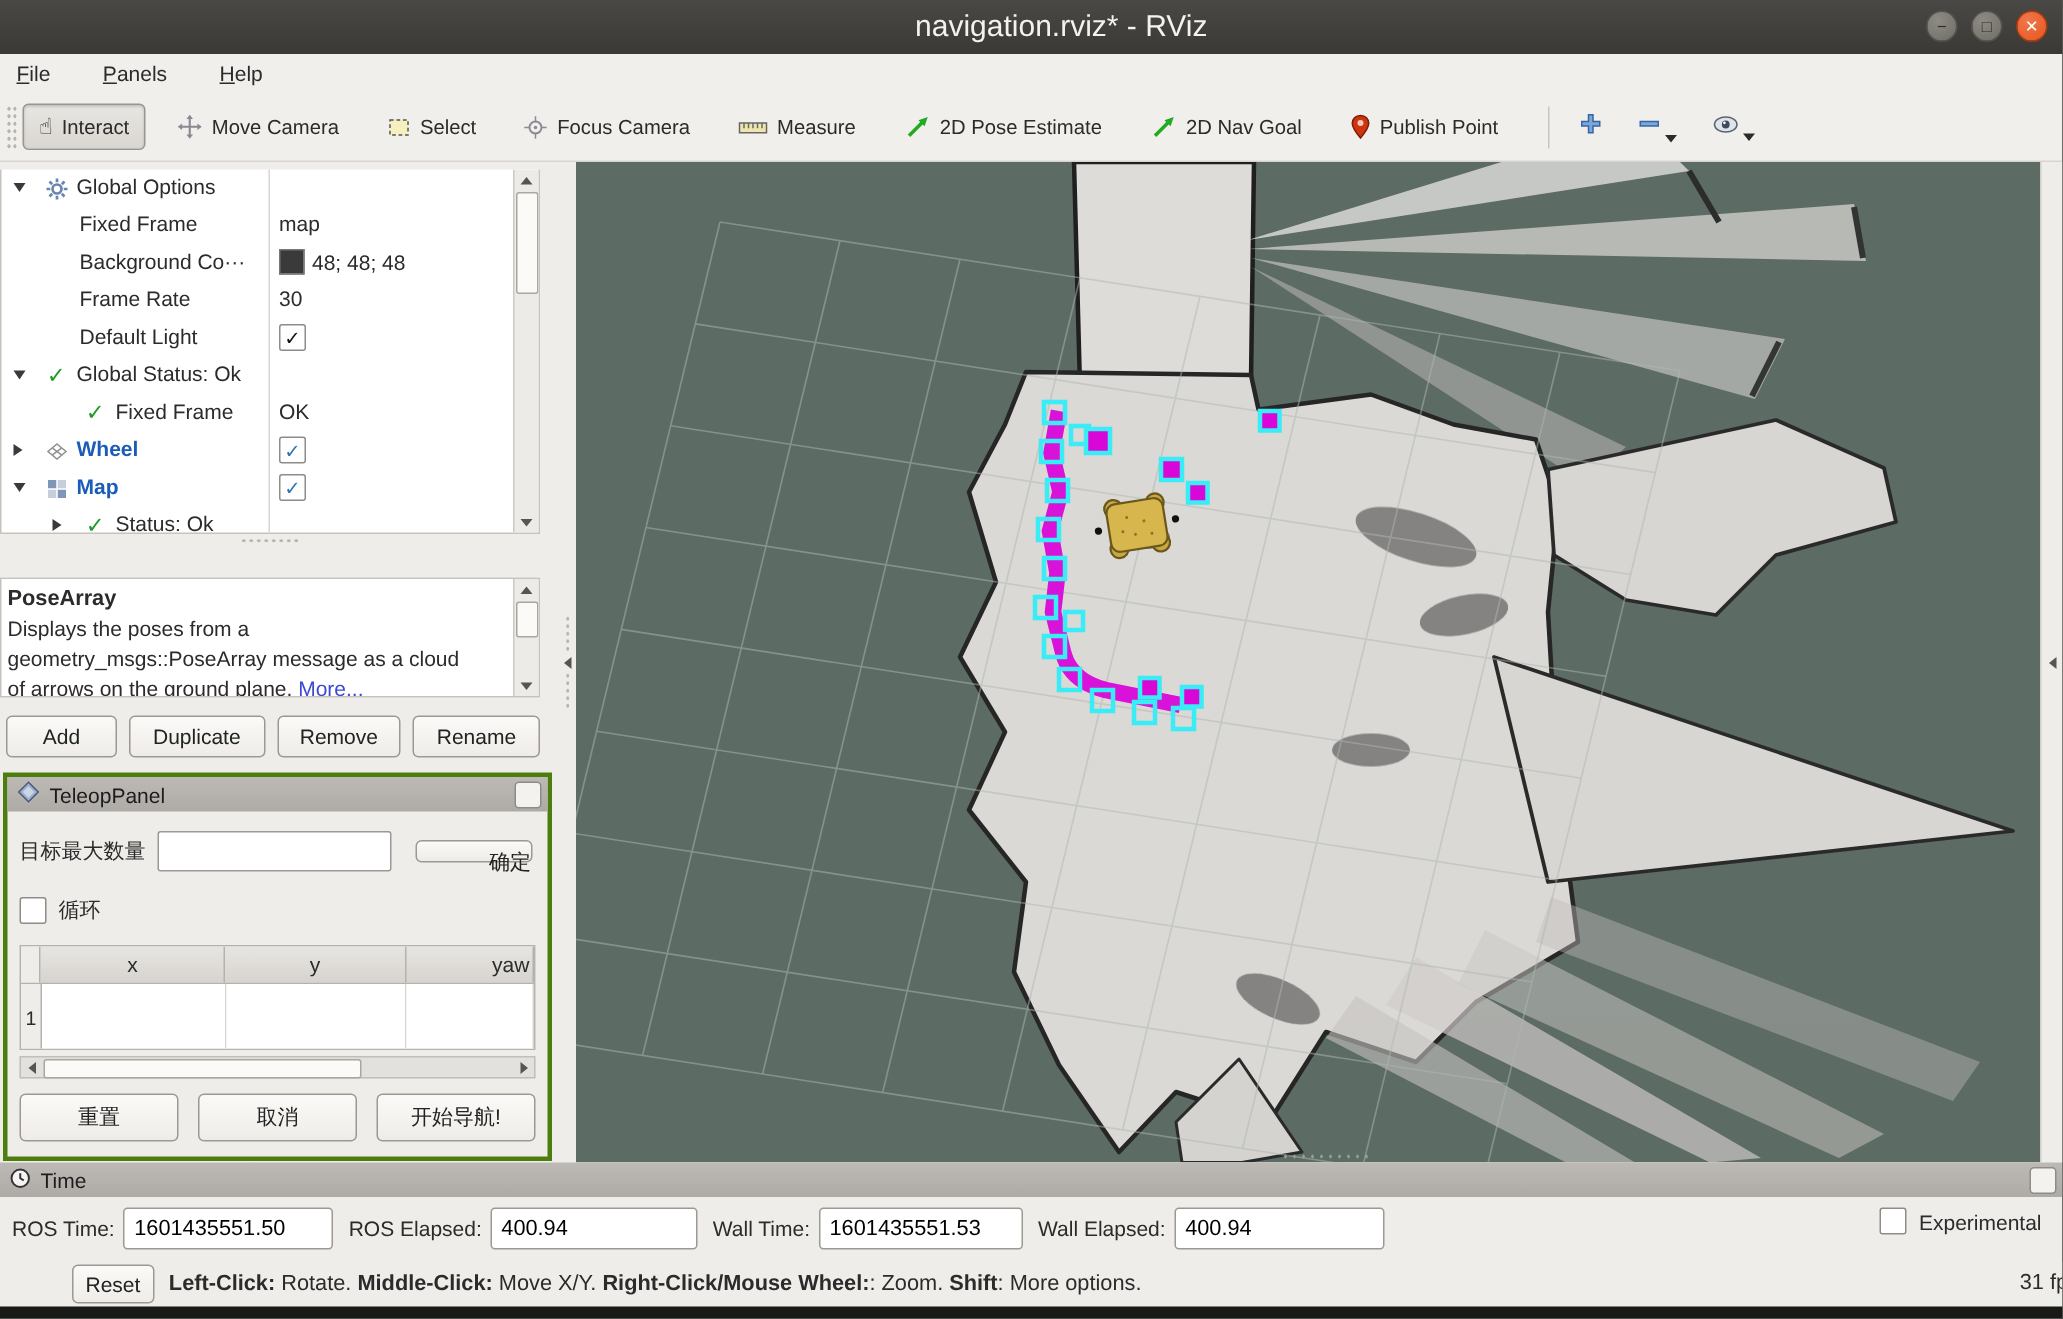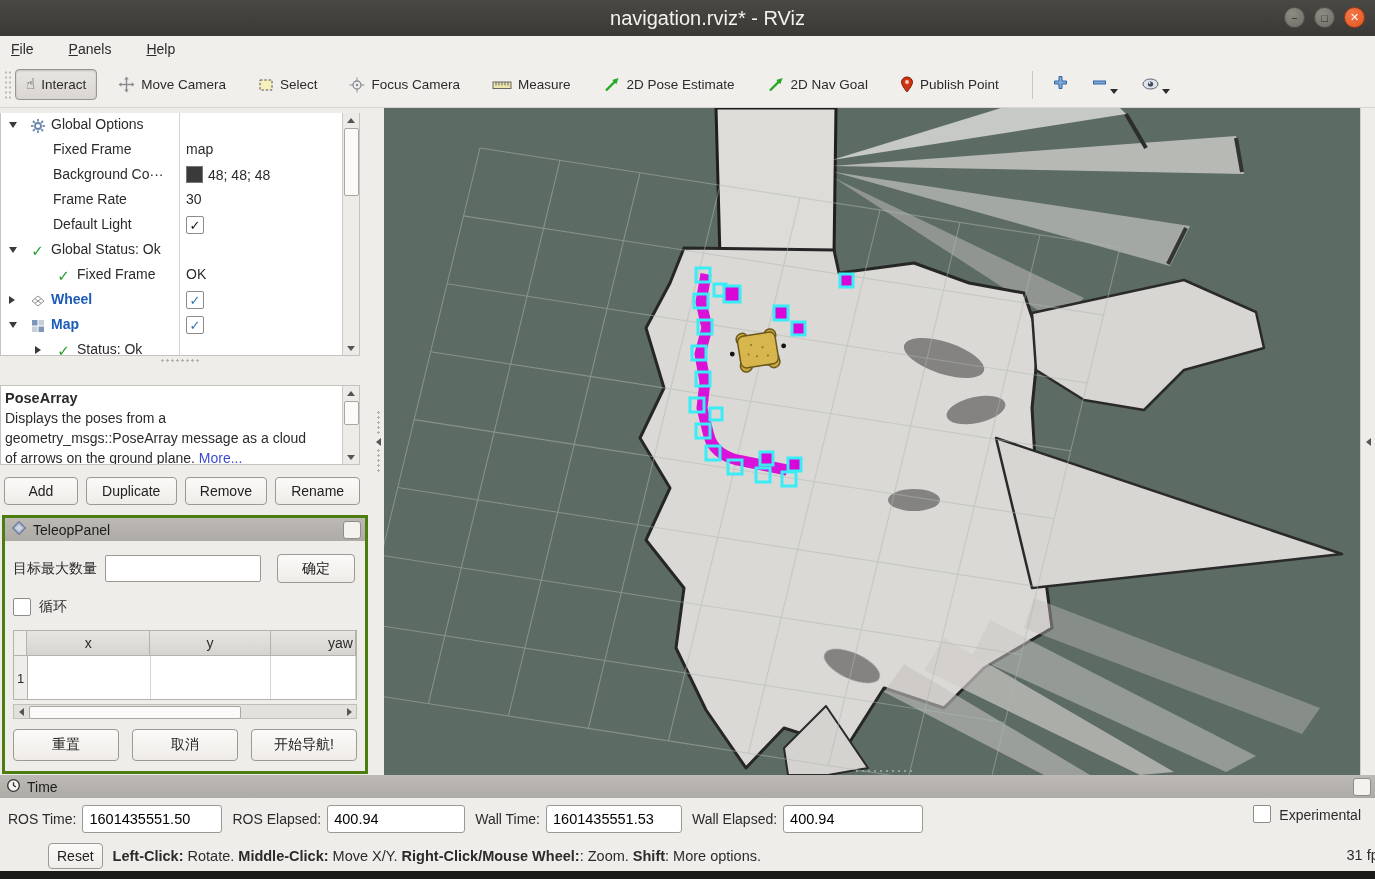--- a/index.html
+++ b/index.html
@@ -64,21 +64,21 @@
   .helpbox .htext{padding:2px 20px 0 4px;font-size:14px;line-height:20px;}
   .helpbox b{font-size:14.5px;}
   .morelink{color:#3b49d6;}
   
   .btnrow{position:absolute;left:4px;top:369px;width:356px;display:flex;gap:8px;}
   .btn{background:linear-gradient(#fbfaf8,#efece8);border:1px solid #9d9992;border-radius:4px;font-size:14px;padding:5px 0;text-align:center;color:#222;}
   
   .teleop{position:absolute;left:2px;top:407px;width:366px;height:259px;border:3px solid #4d7c0f;box-sizing:border-box;background:#efedea;}
   .tp-row{position:absolute;left:8px;top:36px;display:flex;align-items:center;gap:8px;font-size:14px;}
   .tp-input{width:146px;height:25px;border:1px solid #9d9992;border-radius:2px;background:#fff;font-size:14px;padding:0 4px;}
-  .tp-ok{width:78px;height:29px;margin-left:8px;}
+  .tp-ok{width:78px;height:15px;margin-left:8px;text-align:right;}
   .tp-loop{position:absolute;left:8px;top:80px;display:flex;align-items:center;gap:8px;font-size:14px;}
   .tp-table{position:absolute;left:8px;top:112px;width:344px;height:70px;overflow:hidden;background:#fff;border:1px solid #b5b2ad;box-sizing:border-box;}
   .tp-thead{display:flex;height:24px;background:linear-gradient(#e7e5e1,#d7d4cf);border-bottom:1px solid #b5b2ad;font-size:14px;}
   .tp-th{display:flex;align-items:center;justify-content:center;border-right:1px solid #b5b2ad;box-sizing:border-box;}
   .tp-trow{display:flex;height:44px;font-size:14px;}
   .tp-td{border-right:1px solid #d8d5d0;box-sizing:border-box;background:#fff;}
   .tp-rowhdr{width:14px;background:#efedea;border-right:1px solid #b5b2ad;display:flex;align-items:center;justify-content:center;font-size:13px;}
   .hsb{position:absolute;left:8px;top:186px;width:344px;height:15px;background:#e3e1dd;border:1px solid #c2bfba;box-sizing:border-box;}
   .hsb .sar{position:absolute;top:0;width:14px;height:13px;display:flex;align-items:center;justify-content:center;}
   .hthumb{position:absolute;left:15px;top:1px;width:210px;height:11px;background:#fbfaf8;border:1px solid #aaa7a2;border-radius:2px;}

